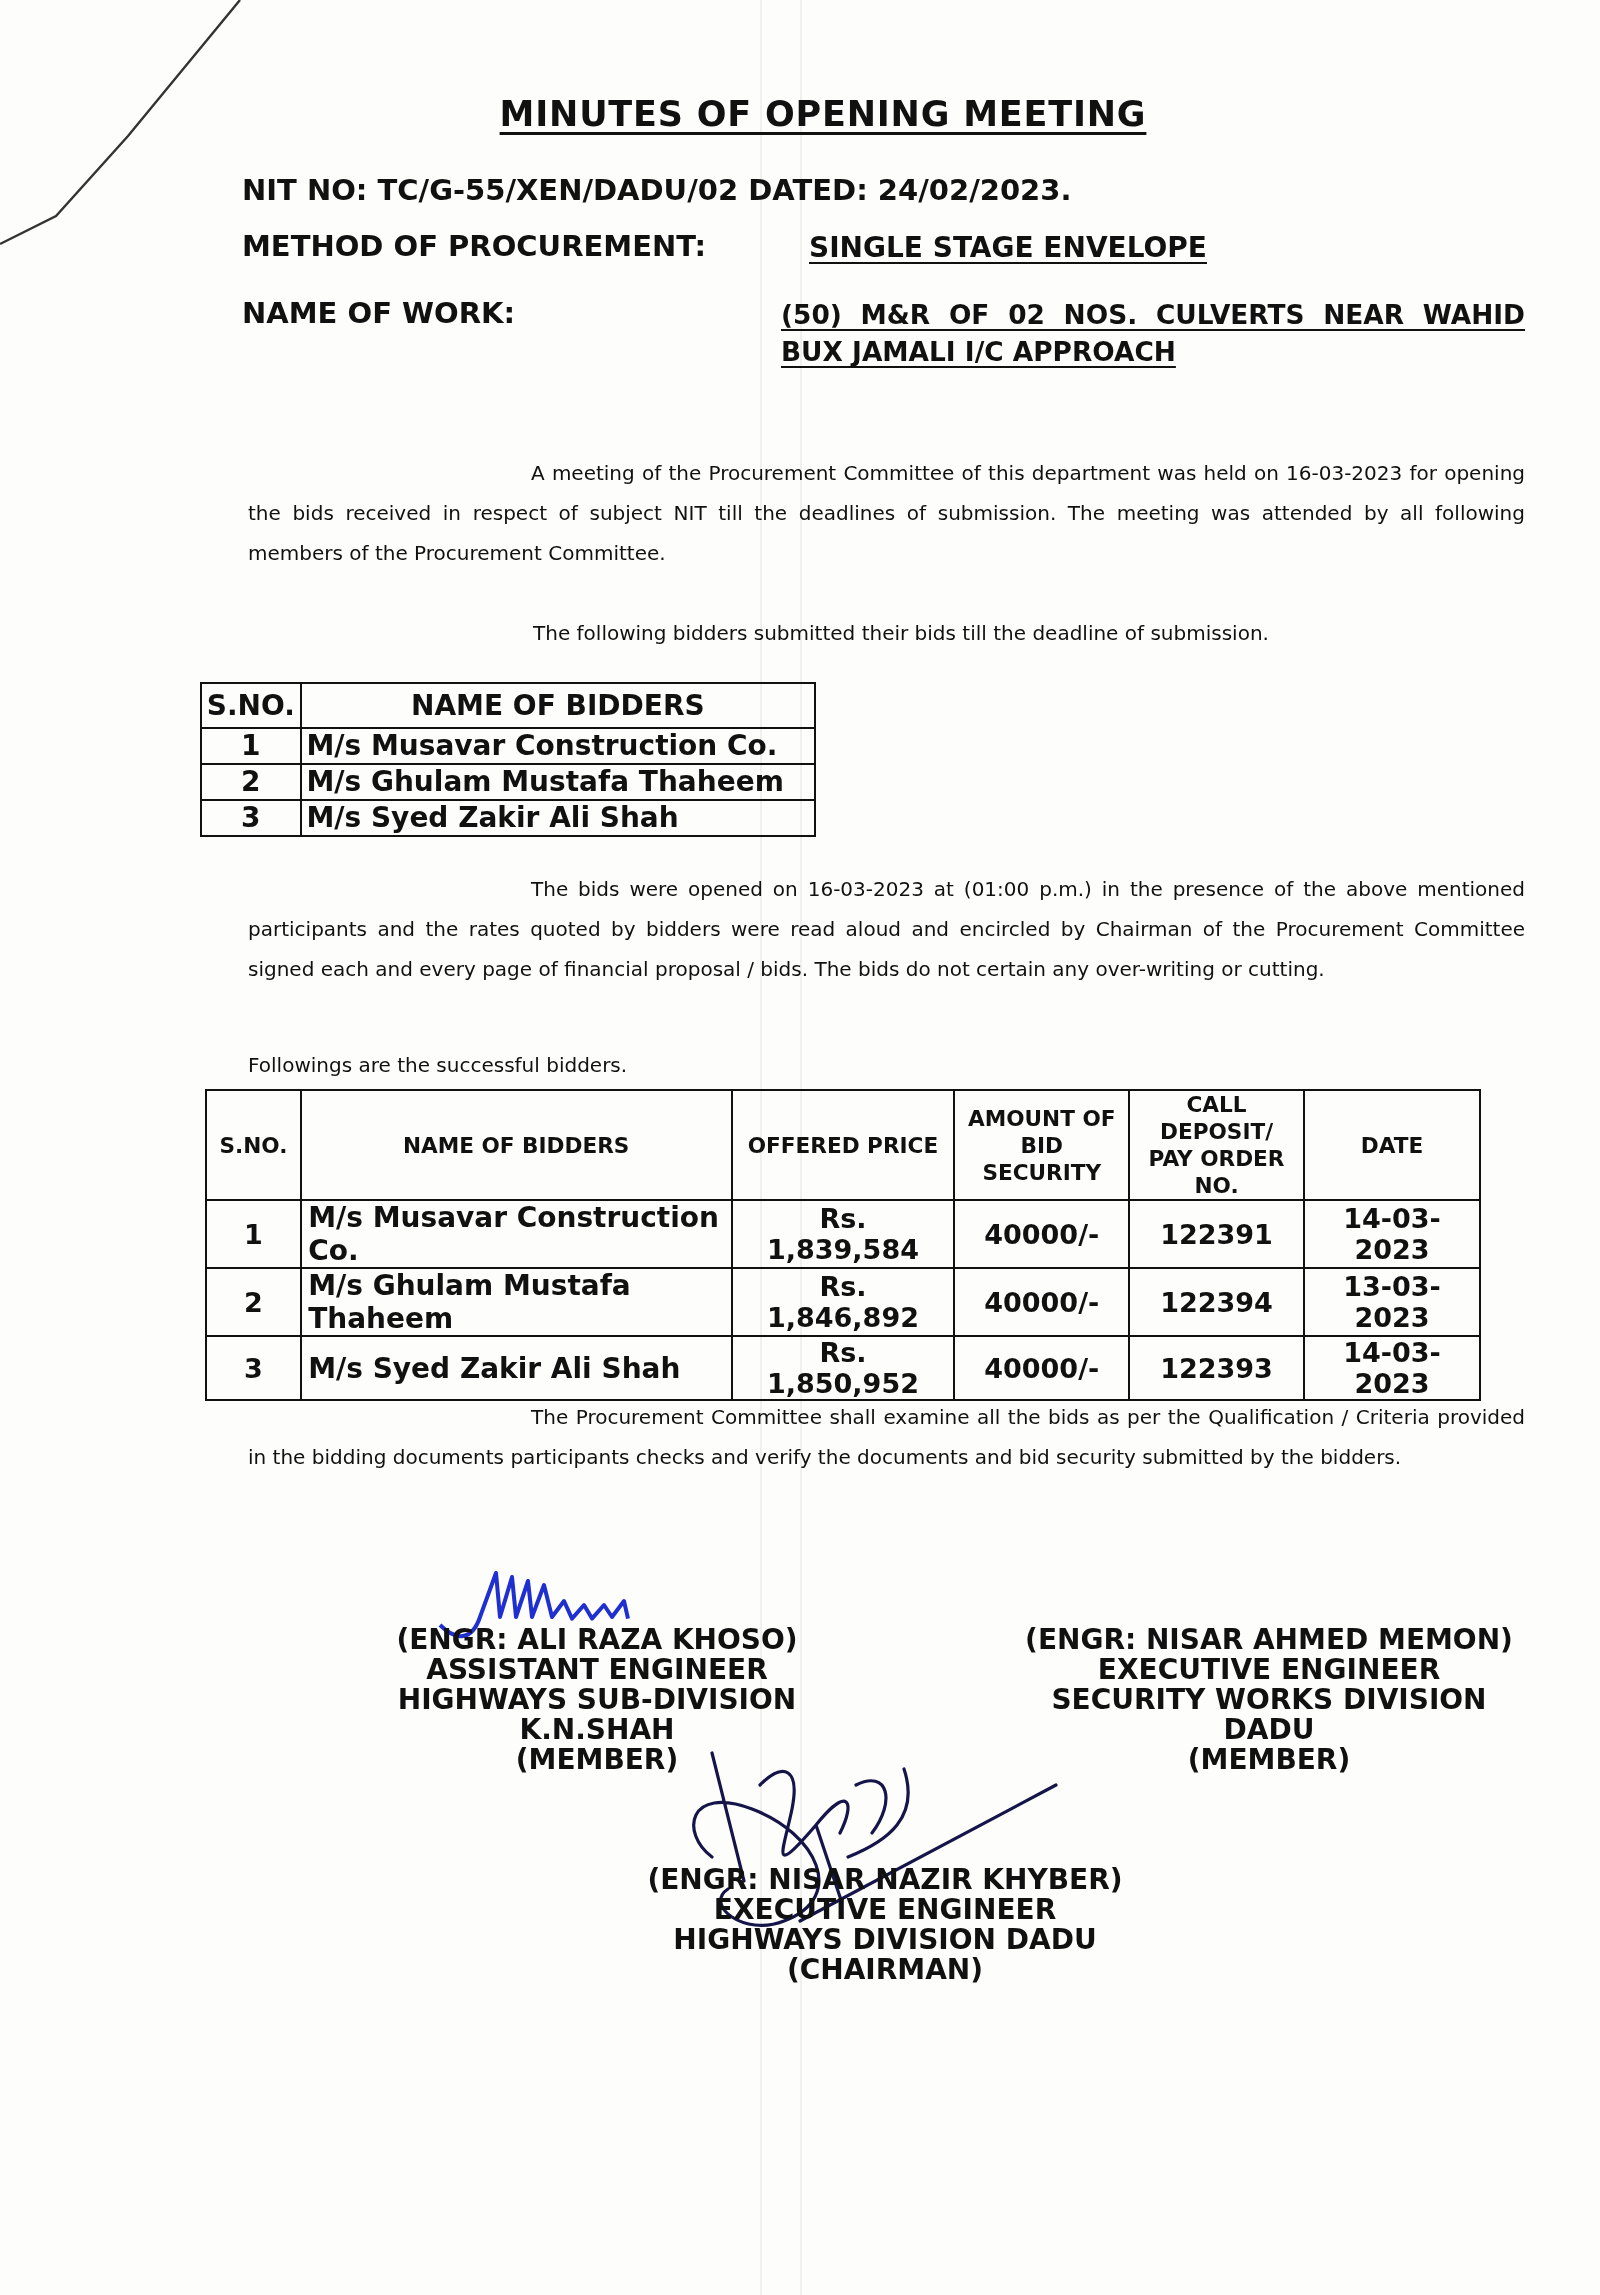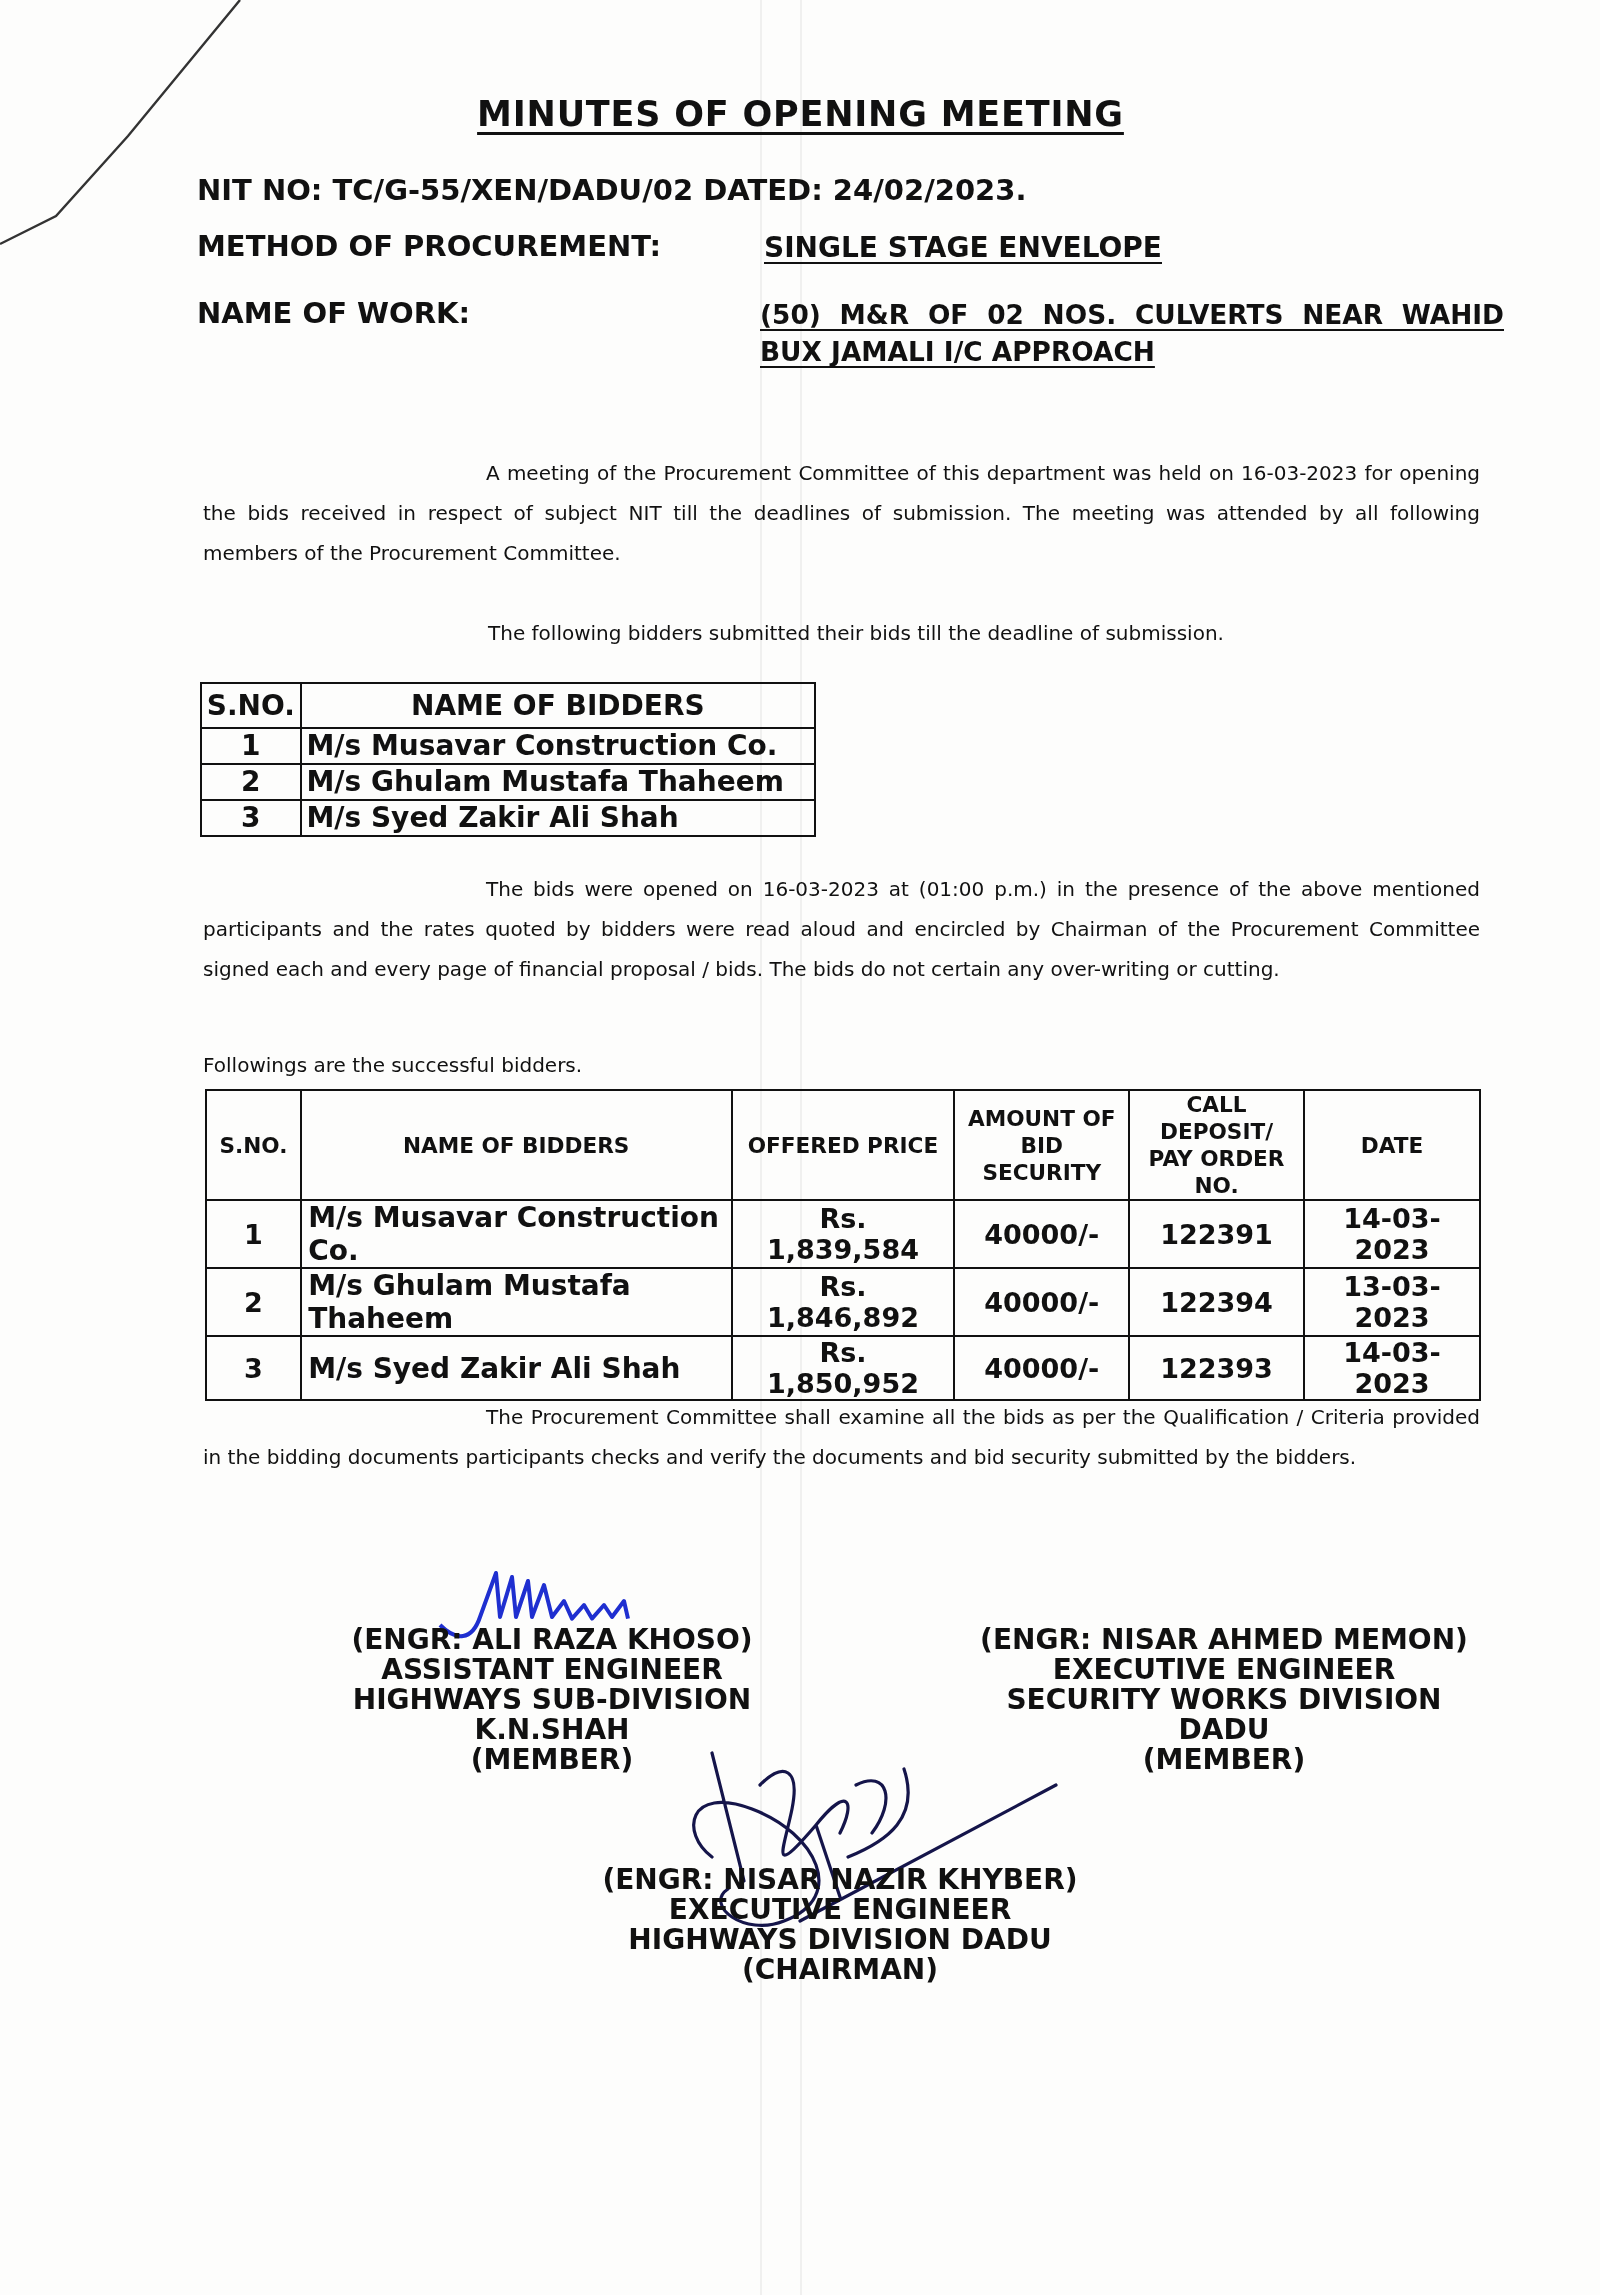--- a/index.html
+++ b/index.html
@@ -4,29 +4,29 @@
 <style>
   html, body { margin:0; padding:0; }
   body {
     width:1601px; height:2295px; position:relative; overflow:hidden;
     background:#fdfdfc;
     font-family:"DejaVu Sans", "Liberation Sans", sans-serif;
     color:#111;
   }
   .fold { position:absolute; top:0; bottom:0; width:1.6px; background:rgba(0,0,0,0.05); }
   .corner-line { position:absolute; left:0; top:0; width:272px; height:256px; }
-  .abs { position:absolute; }
+  .abs { position:absolute;padding-left:45px; }
   .title {
     left:0; right:0; top:94px; text-align:center;
     font-size:35px; font-weight:bold; letter-spacing:0.8px;
   }
   .title span { text-decoration:underline; text-decoration-thickness:3.2px; text-underline-offset:6.4px; }
   .meta-label { left:197px; font-size:29px; font-weight:bold; }
   .meta-value { left:736px; font-size:28px; font-weight:bold; text-decoration:underline; text-decoration-thickness:2.4px; text-underline-offset:4.8px;margin-left:28px; }
-  .work-value { left:736px; top:296px; width:744px; font-size:26.4px; font-weight:bold; line-height:37px; text-align:justify; text-align-last:left;margin-left:24px; }
+  .work-value { left:736px; top:296px; width:744px; font-size:26.4px; font-weight:bold; line-height:37px; text-align:justify; text-align-last:left; }
   .work-value span { text-decoration:underline; text-decoration-thickness:2.4px; text-underline-offset:4.8px; }
   .para {
     left:203px; width:1277px; font-size:20px; line-height:40px; text-align:justify;
   }
   .indent { text-indent:283px; }
   .para-last-left { text-align-last:left; }
   table { border-collapse:collapse; position:absolute; }
   .t1 { left:200px; top:682px; width:616px; font-size:28px; font-weight:bold; }
   .t1 td, .t1 th { border:2.4px solid #111; padding:0 4.8px; height:34px; line-height:34px; }
   .t1 th { height:43px; }

